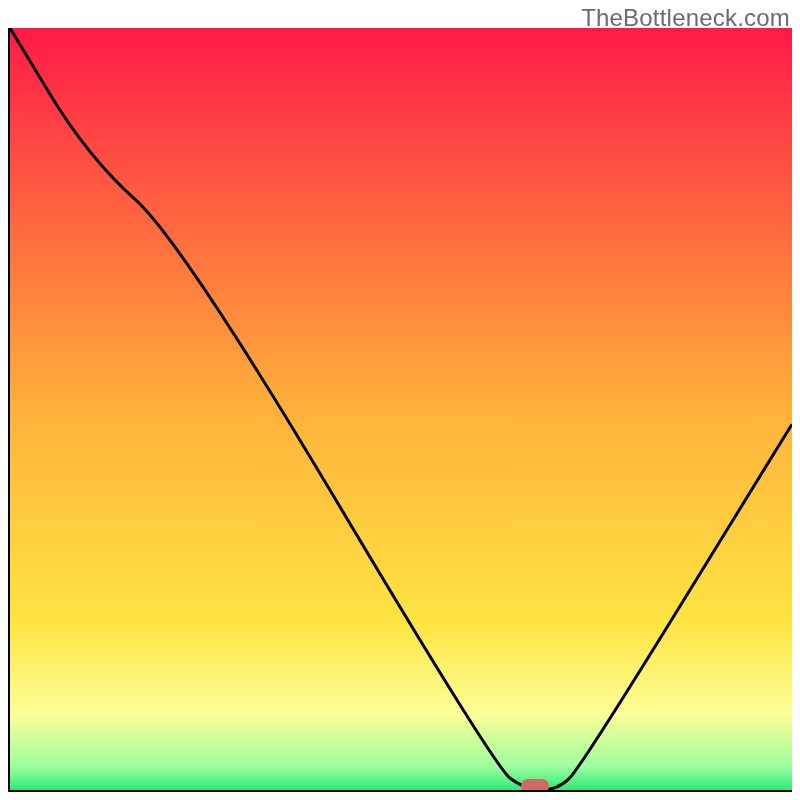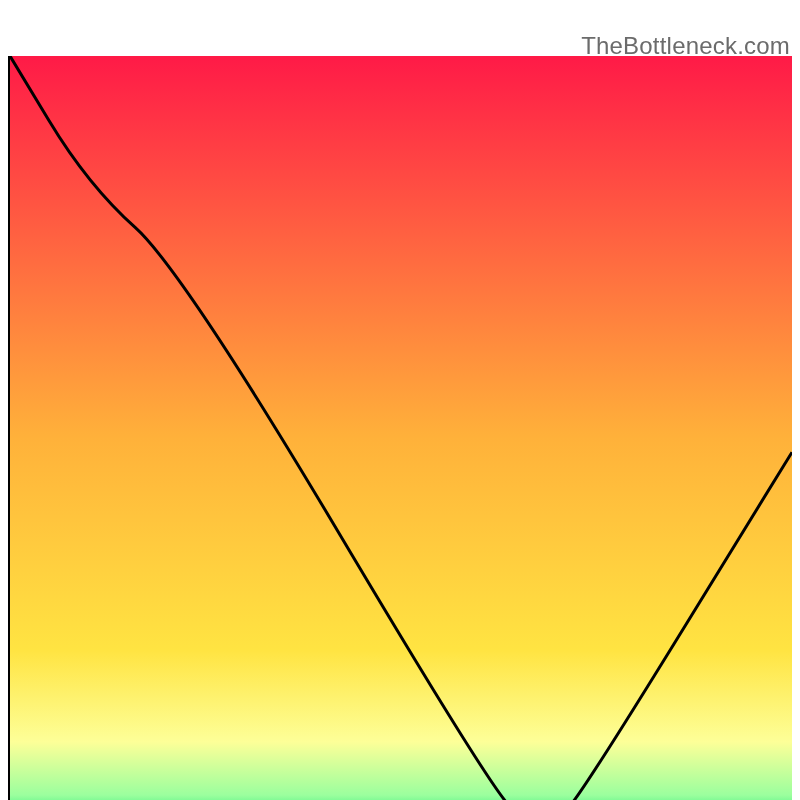--- a/index.html
+++ b/index.html
@@ -7,21 +7,20 @@
     padding: 0;
     width: 800px;
     height: 800px;
     background: #ffffff;
     font-family: Arial, Helvetica, sans-serif;
   }
   .outer {
     position: relative;
     width: 800px;
     height: 696px;
-    margin-top: 28px;
   }
   .watermark {
     position: absolute;
     top: 4px;
     right: 10px;
     color: #6b6b6b;
     font-size: 24px;
     font-weight: 400;
     letter-spacing: 0.2px;
   }

